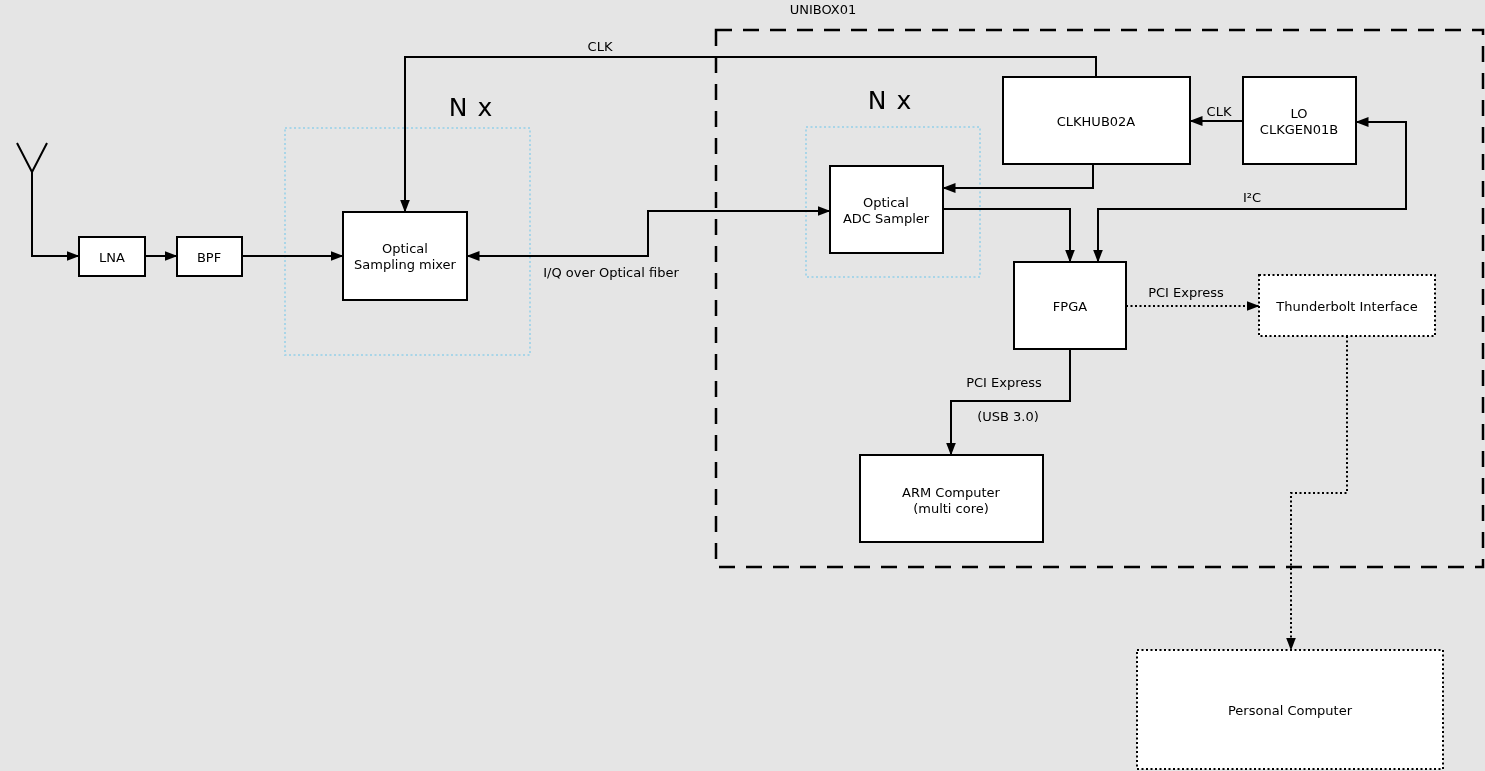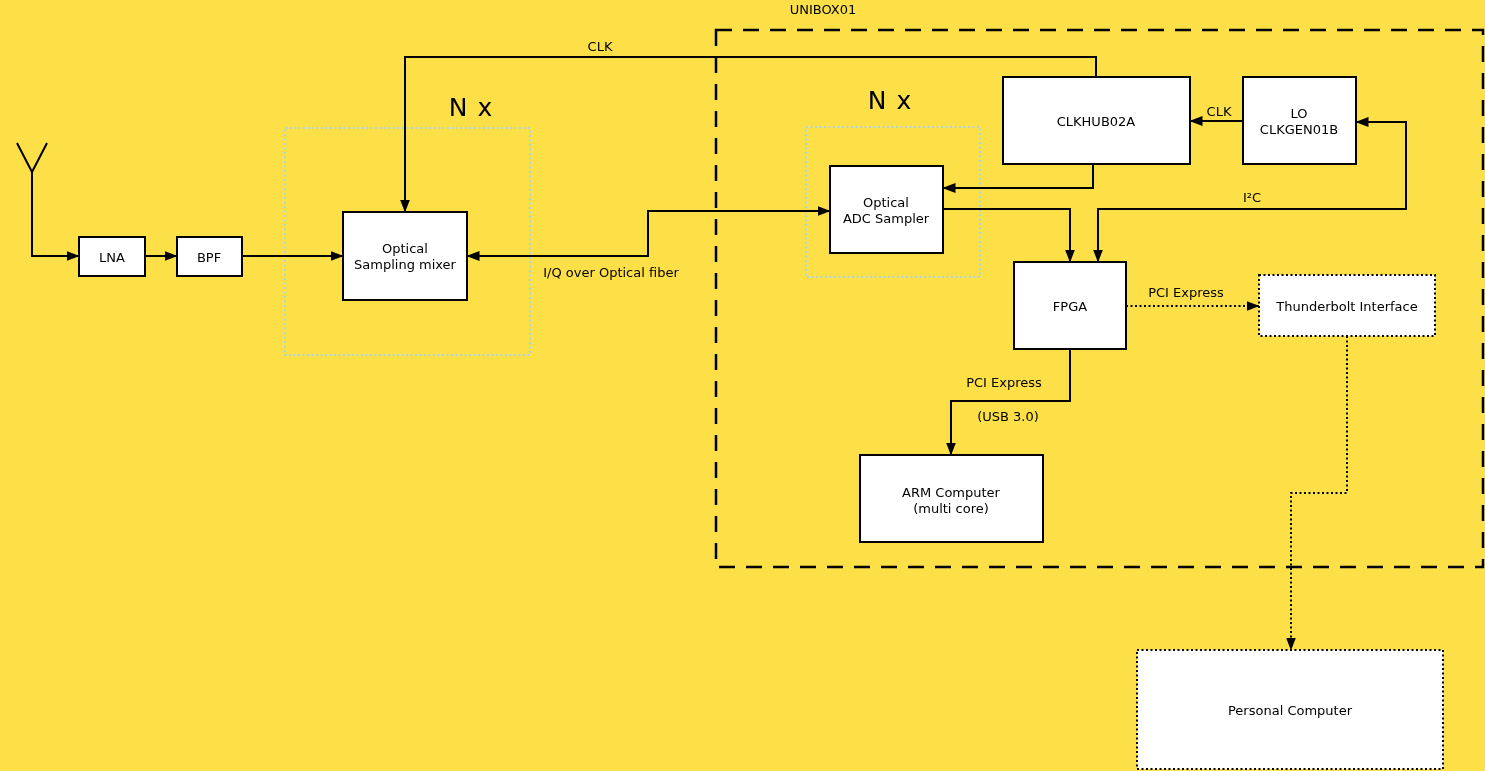--- a/index.html
+++ b/index.html
@@ -4,21 +4,21 @@
 <style>
   html, body {
     margin: 0;
     padding: 0;
     background: #ffffff;
   }
   .canvas {
     position: relative;
     width: 1485px;
     height: 771px;
-    background: #fde047;
+    background: #e5e5e5;
     overflow: hidden;
   }
   svg text {
     font-family: "DejaVu Sans", "Liberation Sans", sans-serif;
     font-size: 13px;
     fill: #000000;
     text-anchor: middle;
     dominant-baseline: central;
   }
   svg text.nx-label {

